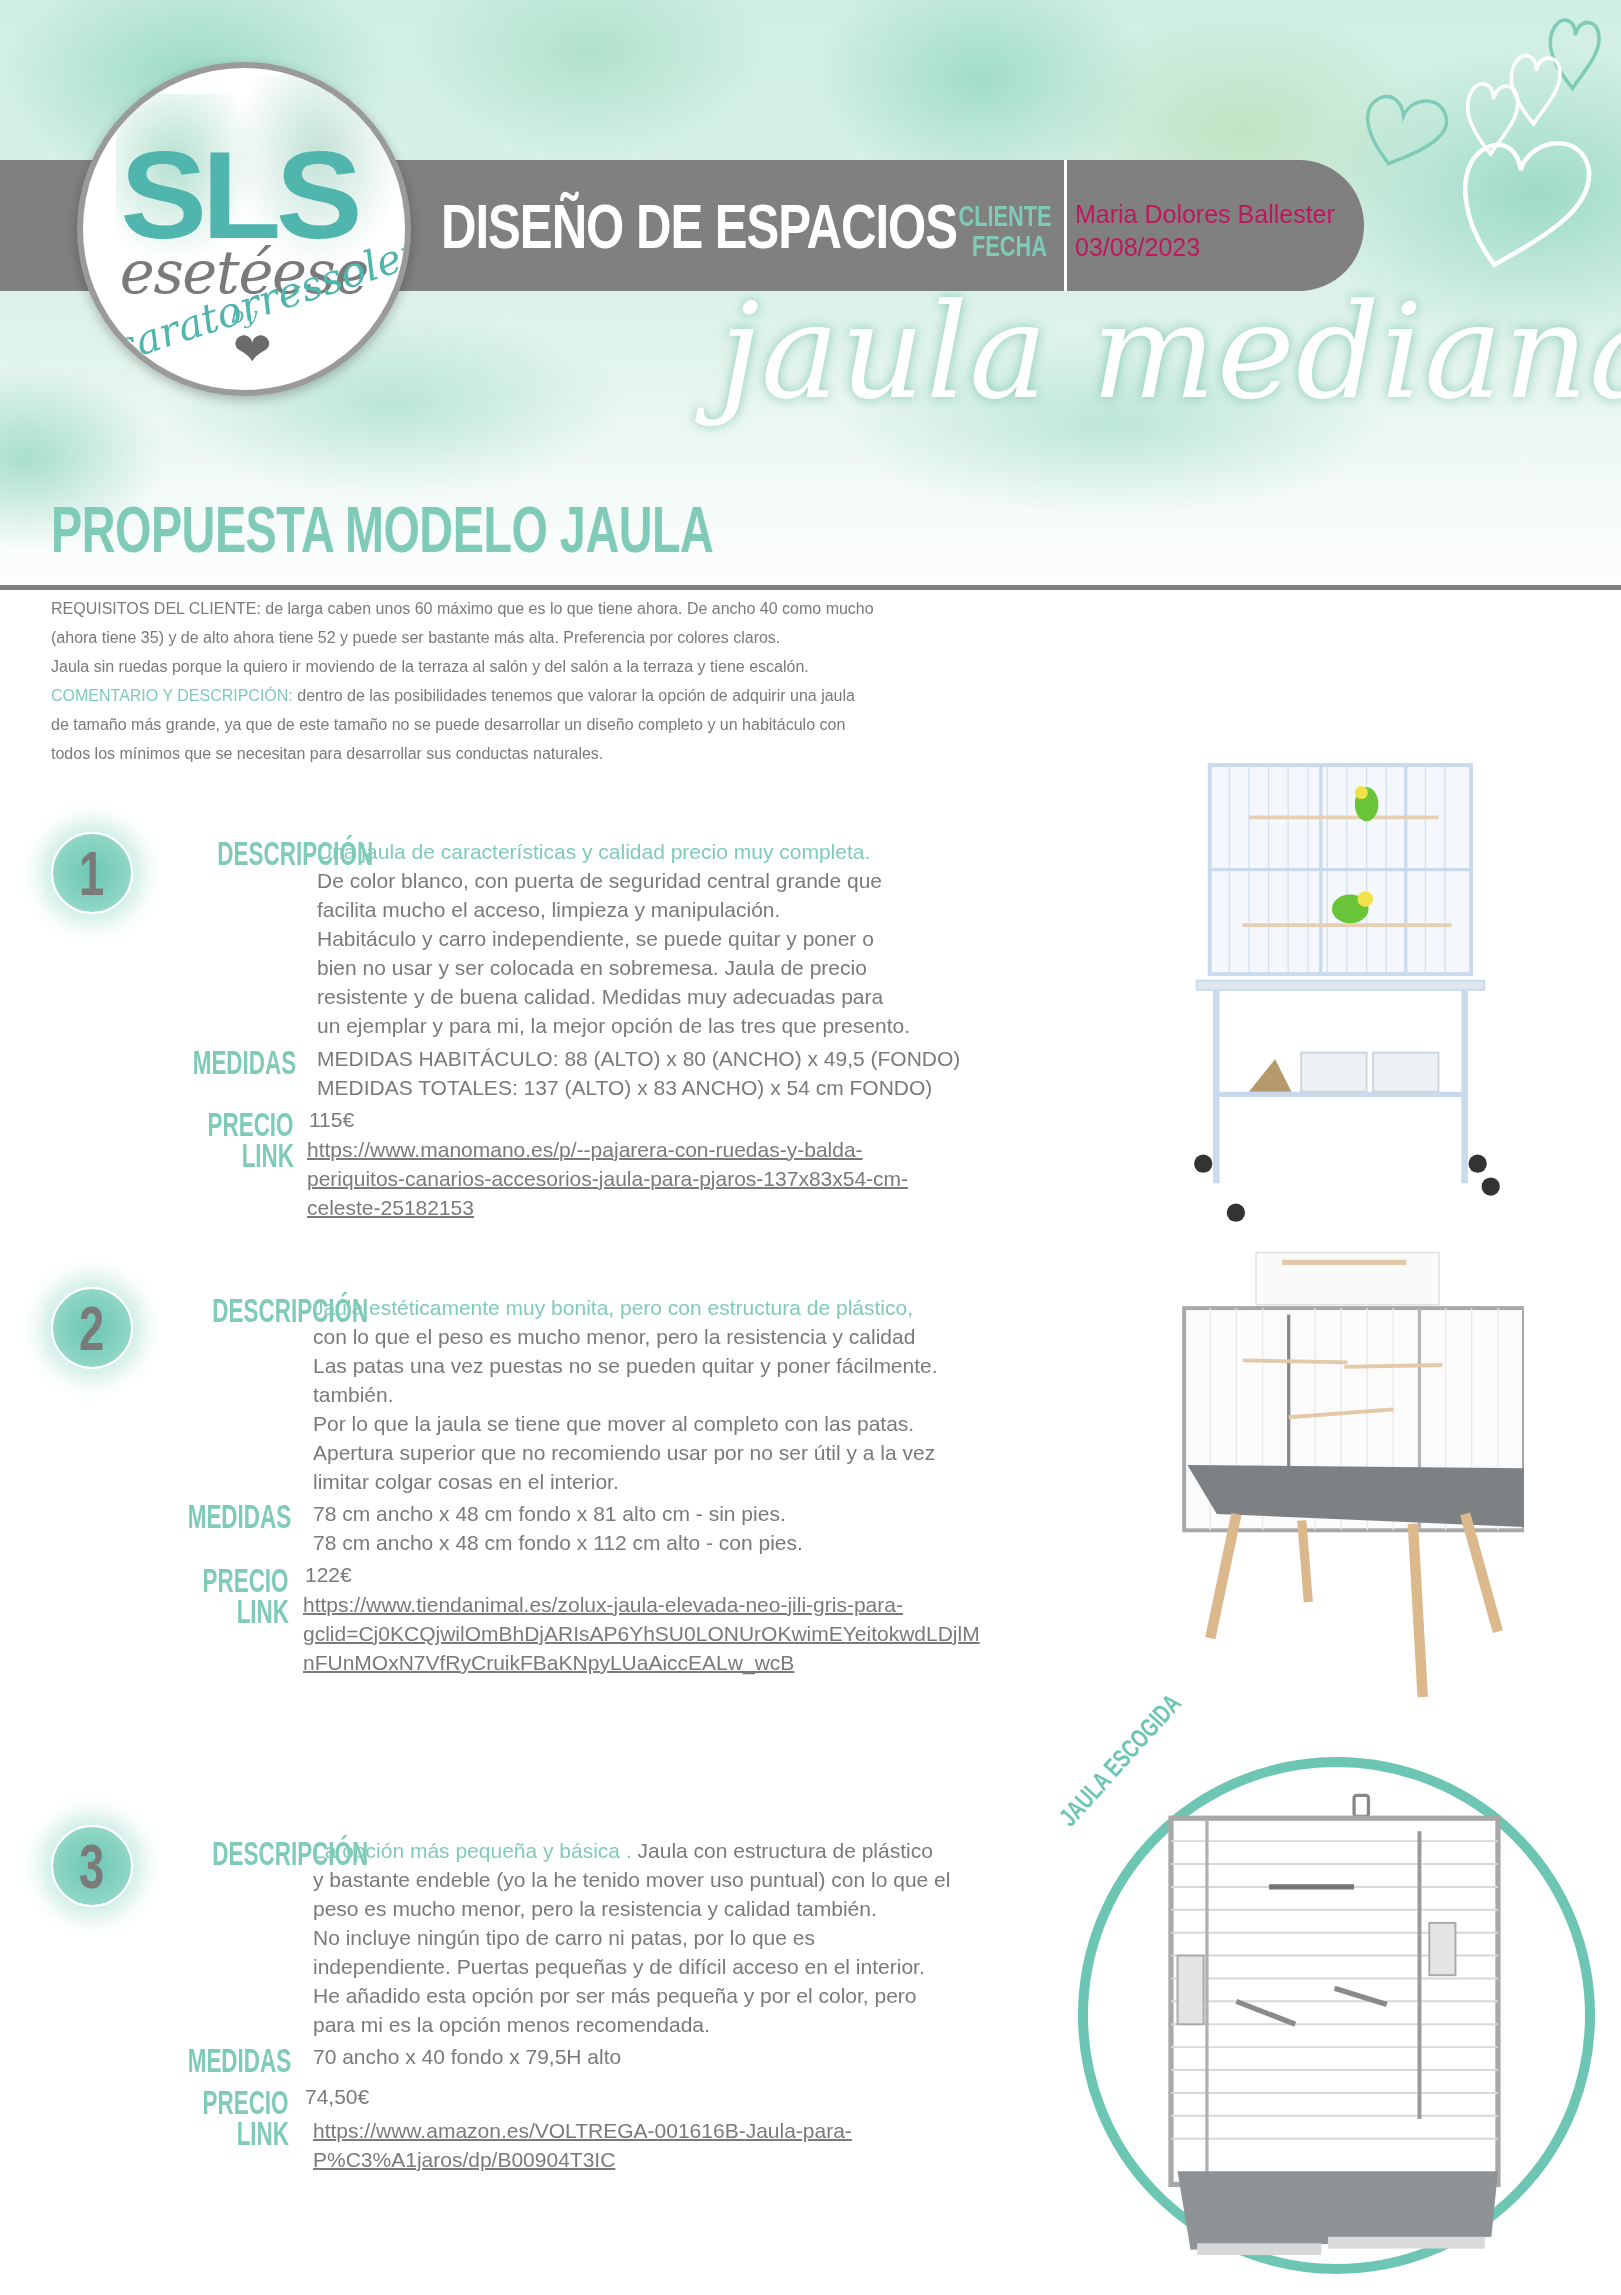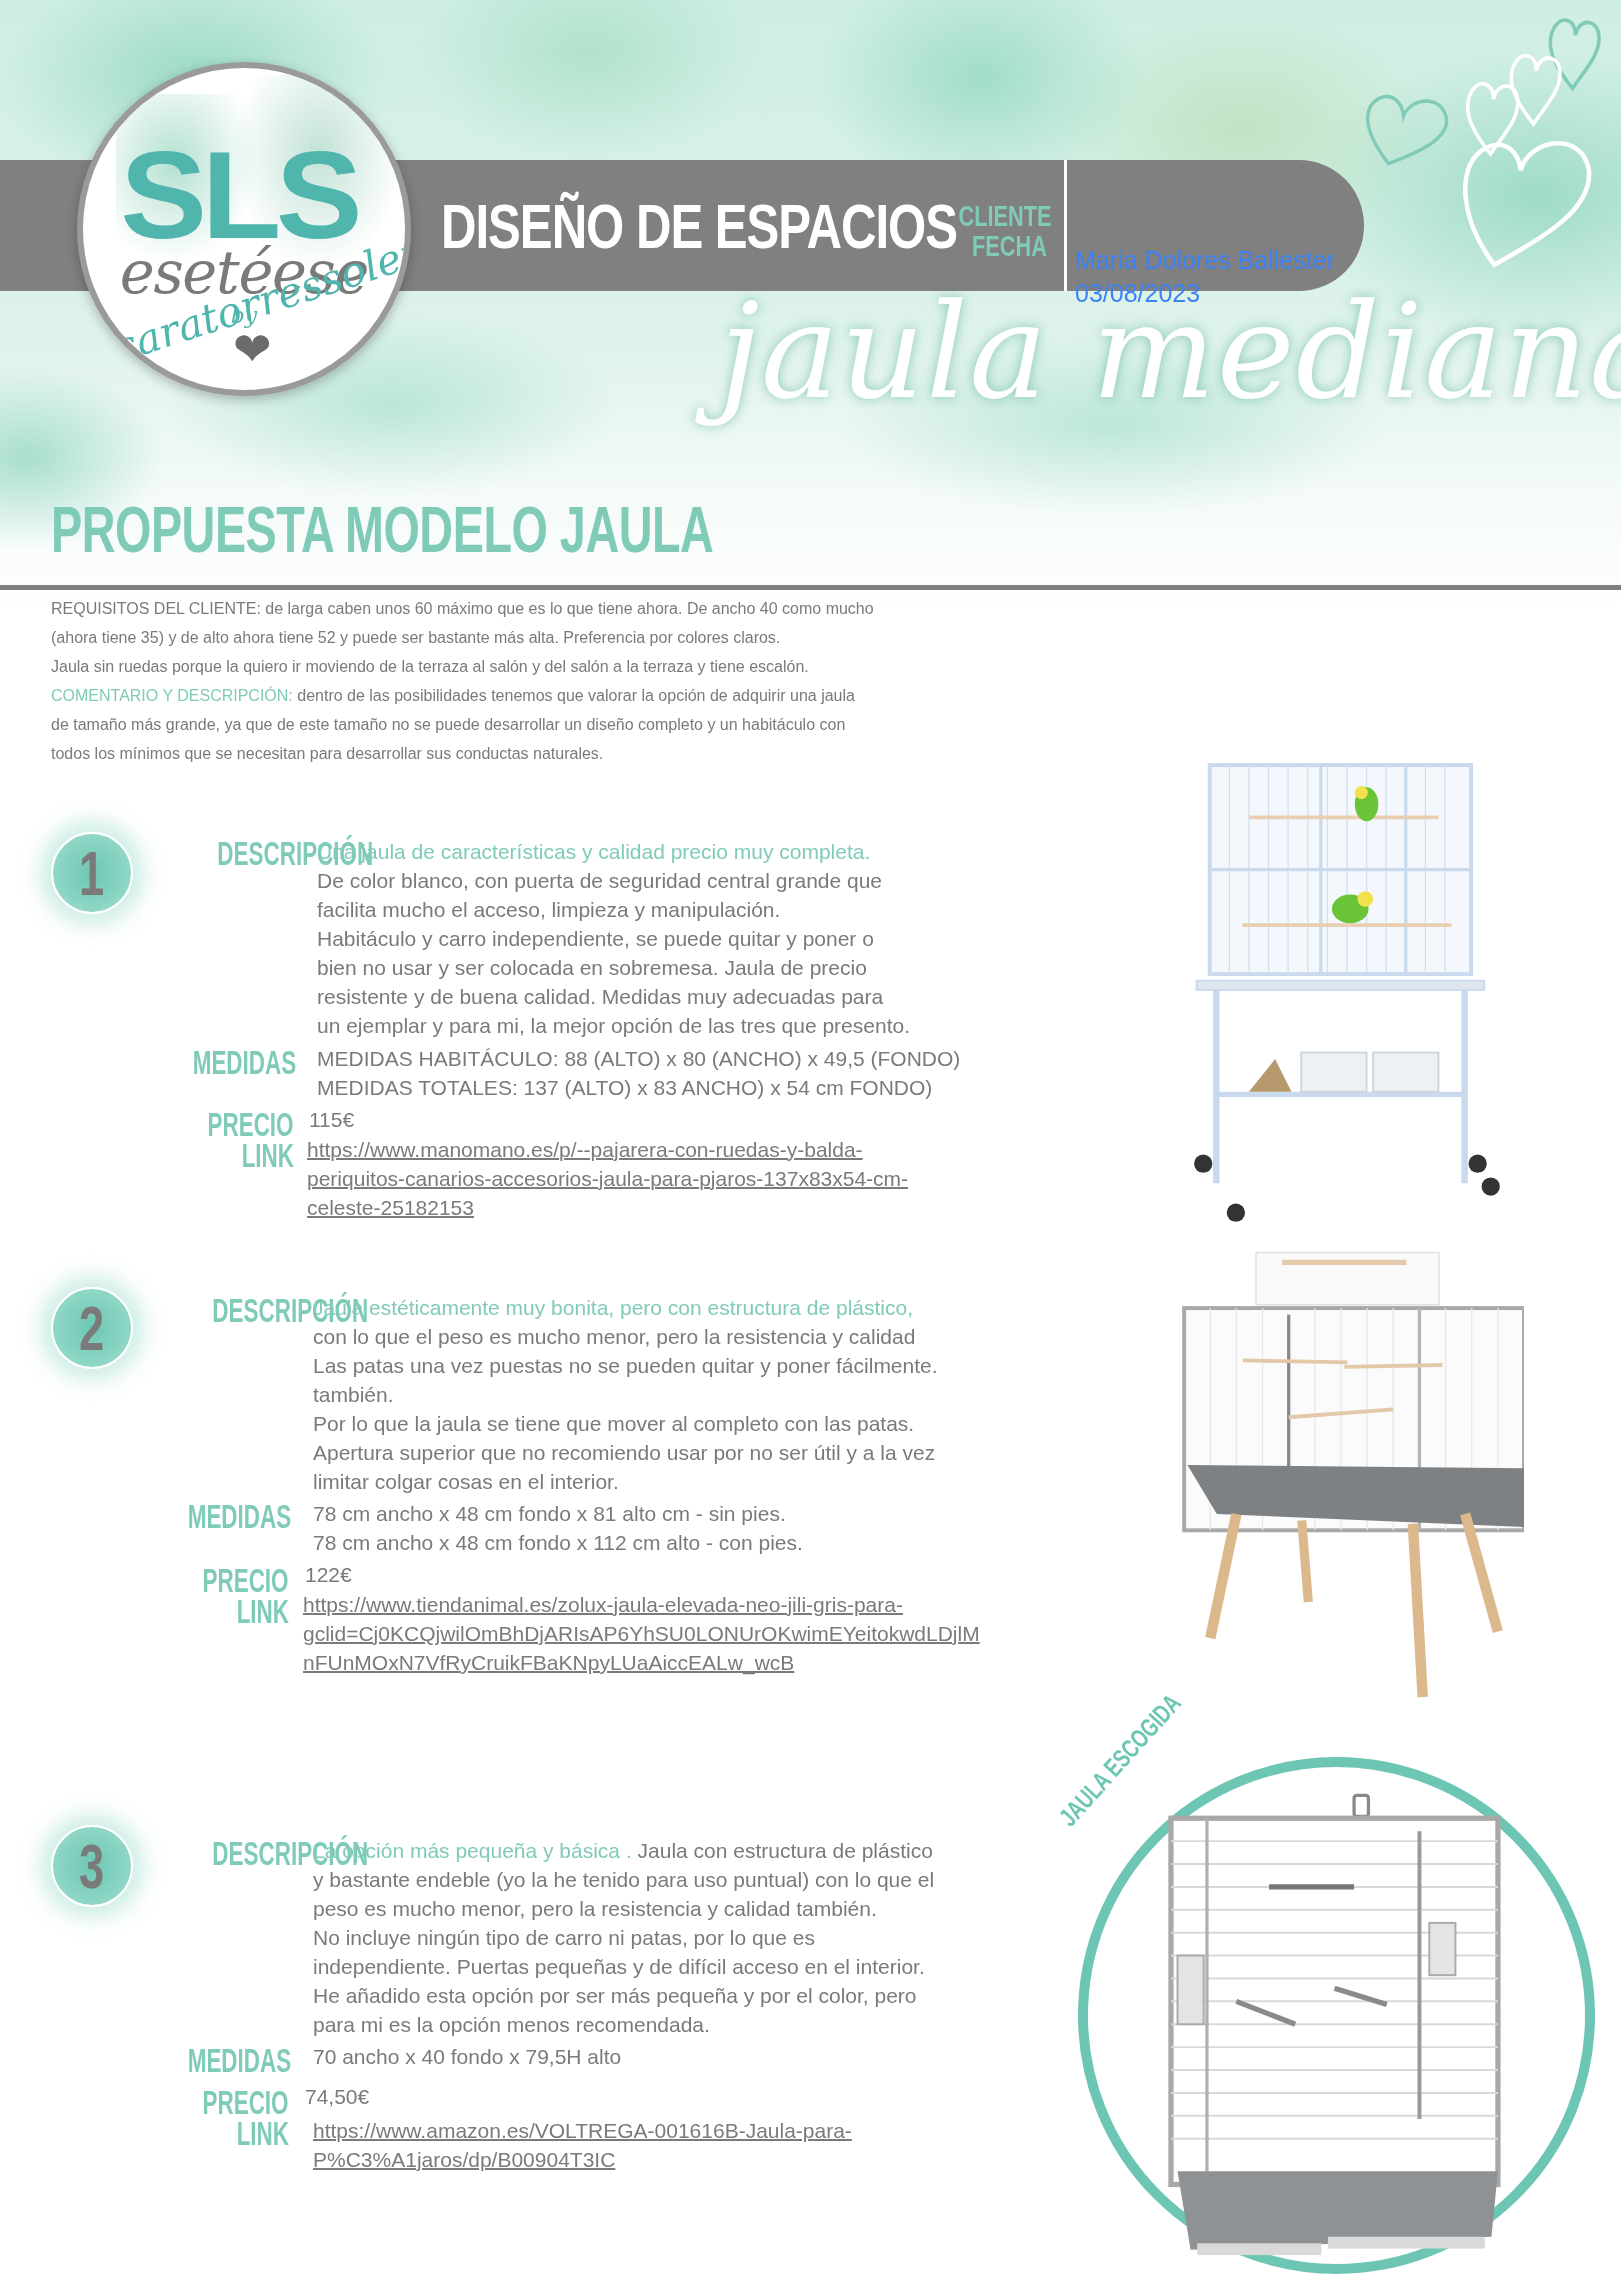--- a/index.html
+++ b/index.html
@@ -42,21 +42,21 @@
     transform: scaleX(0.78); transform-origin: left center; white-space: nowrap;
   }
   .meta-labels {
     position: absolute; left: 929px; top: 201px; width: 118px; text-align: right;
     font-family: "Liberation Sans", sans-serif; font-weight: 700;
     font-size: 29px; line-height: 30px; color: #7fcbb8;
   }
   .meta-labels span { display: block; transform: scaleX(0.75); transform-origin: right center; }
   .meta-values {
     position: absolute; left: 1075px; top: 198px;
-    font-size: 25px; line-height: 33px; color: #3b82f6; white-space: nowrap; margin-top: 46px;
+    font-size: 25px; line-height: 33px; color: #be185d; white-space: nowrap;
   }
   .meta-values span { display: block; }
   
   .logo {
     position: absolute; left: 77px; top: 62px; width: 334px; height: 334px;
     border-radius: 50%; background: #ffffff;
     border: 6.5px solid #9a9a9a; box-shadow: 0 0 0 2.6px #ffffff inset, 0 3.9px 11.8px rgba(0,0,0,0.25);
     overflow: hidden;
   }
   .logo-leaf1 { position:absolute; left:33px; top:26px; width:144px; height:170px; background: radial-gradient(ellipse at 40% 40%, rgba(120,200,170,0.55), transparent 70%); }
@@ -328,21 +328,21 @@
   <line x1="390" y1="425" x2="405" y2="690" stroke="#dcb98c" stroke-width="16"></line>
   <line x1="470" y1="410" x2="520" y2="590" stroke="#dcb98c" stroke-width="16"></line>
 </svg>
 
 <div class="num-badge" style="left:51px;top:1825px">
   <span>3</span>
 </div>
 <div class="opt-label" style="left:139px;top:1839px"><span>DESCRIPCIÓN</span></div>
 <div class="opt-text" style="left:305px;top:1836px">
   <p><span class="accent">La opción más pequeña y básica .</span><span> Jaula con estructura de plástico</span></p>
-  <p>y bastante endeble (yo la he tenido para uso puntual) con lo que el</p>
+  <p>y bastante endeble (yo la he tenido mover uso puntual) con lo que el</p>
   <p>peso es mucho menor, pero la resistencia y calidad también.</p>
   <p>No incluye ningún tipo de carro ni patas, por lo que es</p>
   <p>independiente.  Puertas pequeñas y de difícil acceso en el interior.</p>
   <p>He añadido esta opción por ser más pequeña y por el color, pero</p>
   <p>para mi es la opción menos recomendada.</p>
 </div>
 <div class="opt-label" style="left:139px;top:2046px"><span>MEDIDAS</span></div>
 <div class="opt-text" style="left:305px;top:2042px">
   <p>70 ancho x 40 fondo x 79,5H alto</p>
 </div>

